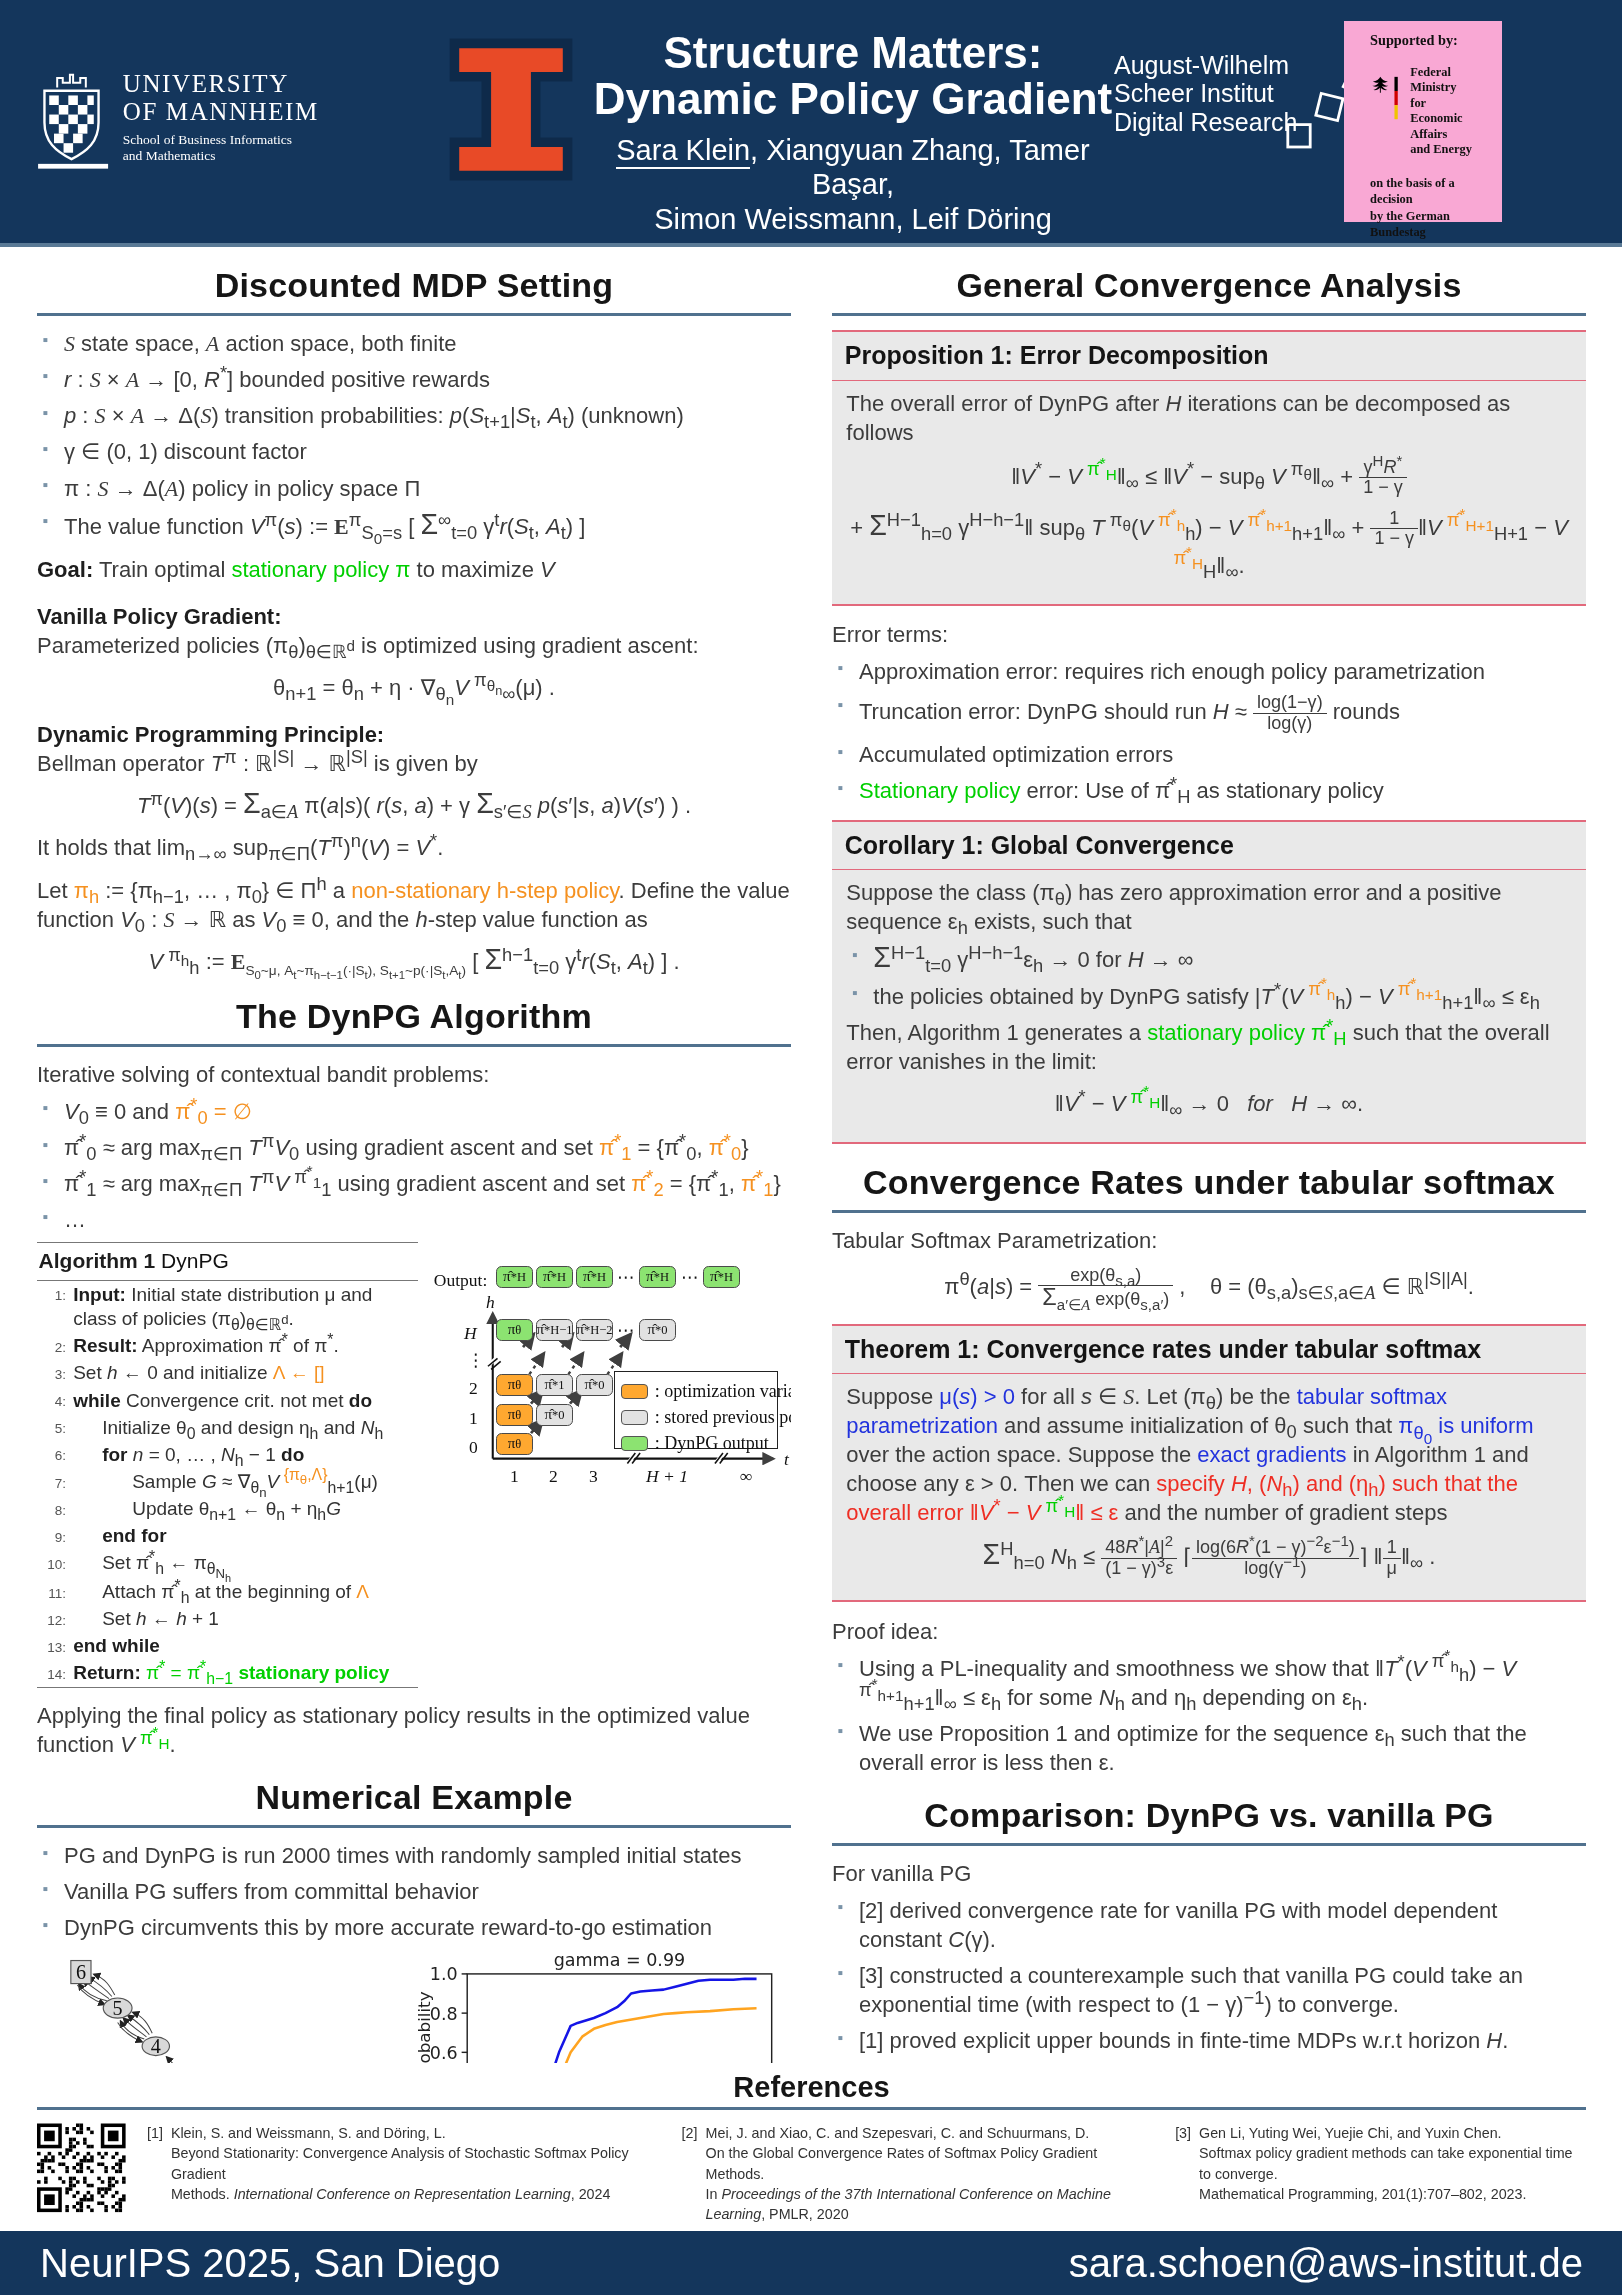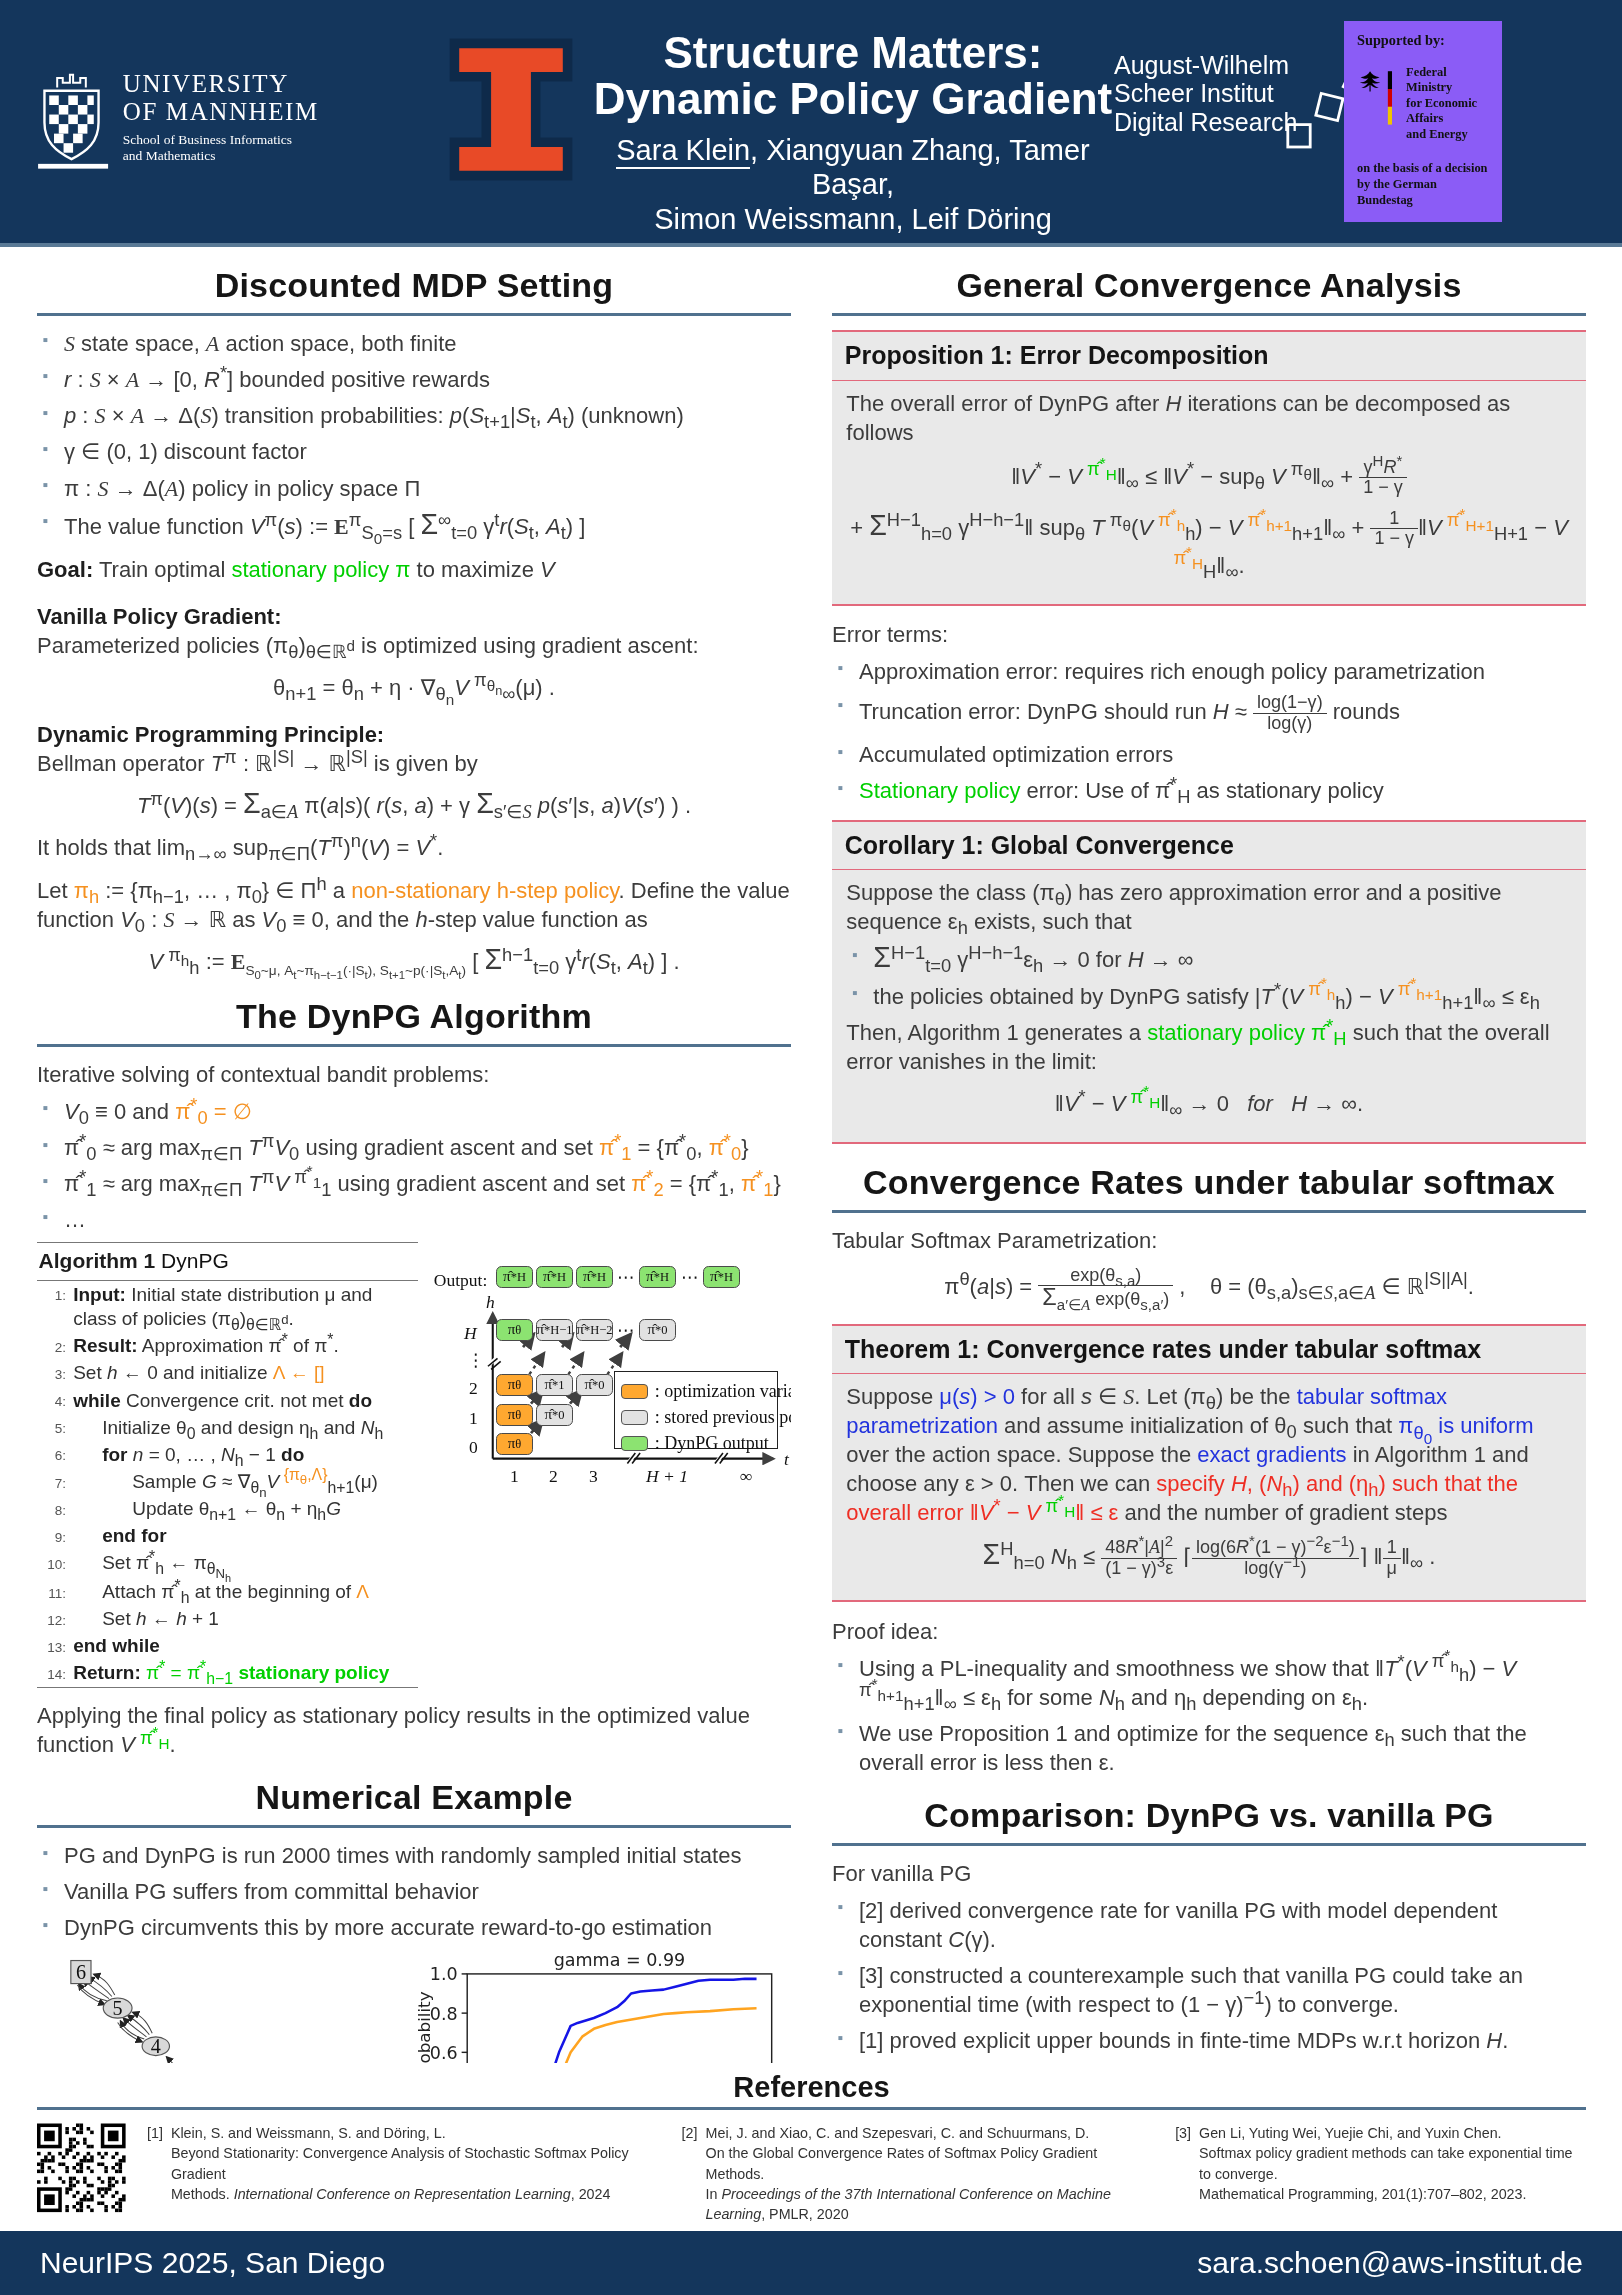--- a/index.html
+++ b/index.html
@@ -13,22 +13,22 @@
   .uom-text .l3{font-family:"Liberation Serif","DejaVu Serif",serif;font-size:13.5px;margin-top:6.4px}
   .uom-text .l4{font-family:"Liberation Serif","DejaVu Serif",serif;font-size:13.5px}
   .iblock{position:absolute;left:448px;top:37px}
   .hd-title{position:absolute;left:582px;top:30px;width:542px;text-align:center}
   .hd-title .t1,.hd-title .t2{font-size:44px;font-weight:bold;line-height:1.04}
   .hd-auth{font-size:29px;margin-top:11px;line-height:1.2;font-weight:300}
   .hd-auth .ul{border-bottom:2.4px solid #fff;padding-bottom:1.6px}
   .aws{position:absolute;left:1114px;top:51px}
   .aws .at{font-size:25px;line-height:1.13;font-weight:300}
   .aws svg{position:absolute;left:169px;top:-8px}
-  .support{position:absolute;right:121px;top:21px;width:158px;height:201px;background:#8b5cf6;color:#111;
-    font-family:"Liberation Serif","DejaVu Serif",serif;padding:11px 13px;box-sizing:border-box}
+  .support{position:absolute;right:121px;top:21px;width:158px;height:201px;background:#f9a8d4;color:#111;
+    font-family:"Liberation Serif","DejaVu Serif",serif;padding:11px 26px;box-sizing:border-box}
   .support .sl{font-size:14.3px;font-weight:bold;margin-bottom:11px}
   .minrow{display:flex;gap:6.4px;align-items:flex-start}
   .ministry{font-size:12.4px;line-height:1.25;font-weight:bold;padding-top:4.8px}
   .basis{font-size:12.4px;line-height:1.3;margin-top:17.5px;font-weight:bold}
   
   .main{flex:1 1 auto;display:flex;gap:41px;padding:0 37px;overflow:hidden}
   .col{flex:1 1 0;max-height:1857px;overflow:hidden;font-size:22px;line-height:1.32}
   h2.sec{font-size:34px;color:#161616;text-align:center;margin:16px 0 4.8px;font-weight:bold;letter-spacing:0.2px}
   .rule{height:3.2px;background:#50718e;border:0;margin:3.2px 0 12.8px}
   .blt{position:relative;padding-left:27px;margin:7.2px 0}
@@ -72,21 +72,21 @@
   .figcol{flex:1 1 0}
   
   .refs{flex:0 0 auto;padding:0 37px 6.4px}
   .refs h2{font-size:29px;text-align:center;color:#161616;margin:8px 0 3.2px}
   .refrow{display:flex;gap:21px;align-items:flex-start;margin-top:9.6px}
   .ritem{display:flex;gap:8px;font-size:14.3px;line-height:1.42;color:#333}
   .rlab{flex:none}
   .r1{flex:1.25}.r2{flex:1.15}.r3{flex:1}
   
   .ftr{height:64px;background:#14365c;color:#fff;display:flex;align-items:center;justify-content:space-between;
-    padding:0 40px;font-size:30px;flex:0 0 auto;font-weight:300}
+    padding:0 40px;font-size:40px;flex:0 0 auto;font-weight:300}
 </style>
 </head>
 <body>
 
 <div class="poster">
 
   <div class="hdr">
     <div class="uom">
       <div>
         <svg width="77" height="105" viewBox="0 0 96 132">

